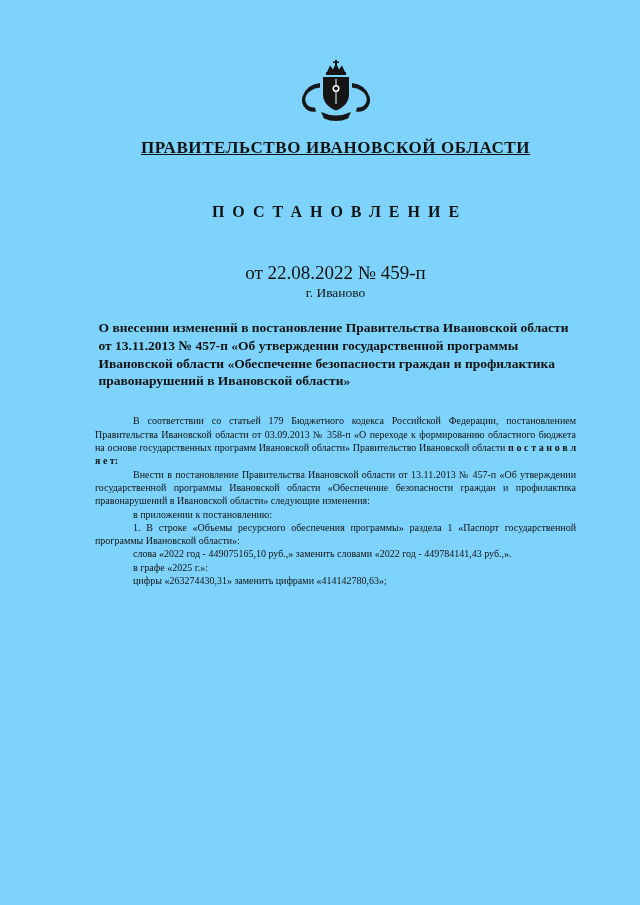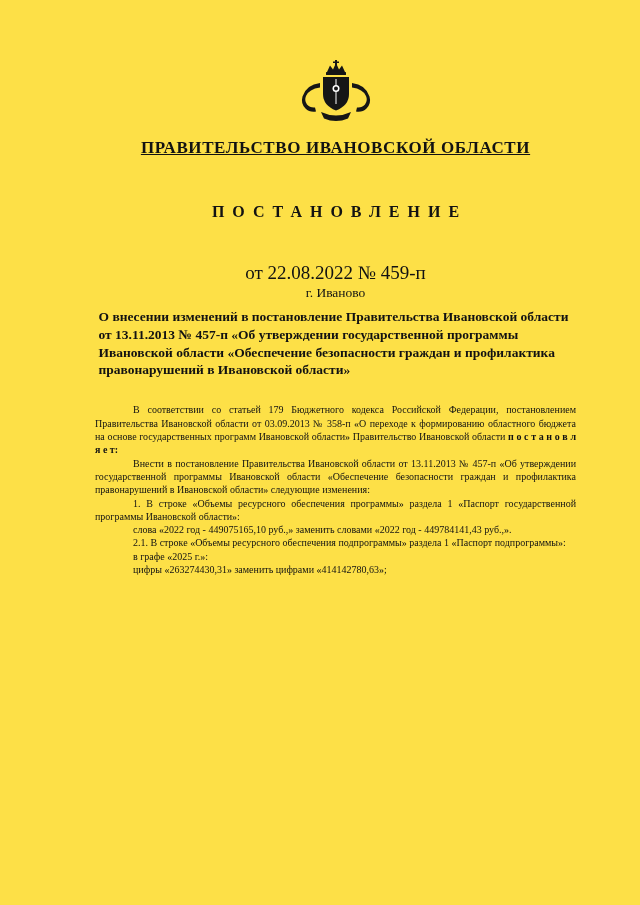--- a/index.html
+++ b/index.html
@@ -1,21 +1,21 @@
 <!DOCTYPE html>
 <html><head>
 <meta charset="utf-8">
 <style>
   * { box-sizing: border-box; }
   html, body { margin: 0; padding: 0; background: #ffffff; }
   .page {
     width: 640px;
     height: 905px;
     margin: 0 auto;
-    background: #fde047;
+    background: #7dd3fc;
     color: #121212;
     font-family: "Liberation Serif", "DejaVu Serif", serif;
     padding: 60px 64px 28px 95px;
     overflow: hidden;
   }
   .doc-header { text-align: center; }
   .emblem { display: flex; justify-content: center; margin-bottom: 14px; }
   .org-title {
     font-size: 17px;
     font-weight: bold;
@@ -26,21 +26,21 @@
   }
   .doc-type {
     font-size: 16px;
     font-weight: bold;
     letter-spacing: 8px;
     margin-bottom: 40px;
     padding-left: 8px; 
     margin-top: 45px;
   }
   .date-line { font-size: 19px; line-height: 1.25; }
-  .city-line { font-size: 13.5px; line-height: 1.25; margin-bottom: 6px; text-align: center; }
+  .city-line { font-size: 13.5px; line-height: 1.25; margin-bottom: 17px; text-align: center; }
   .doc-title {
     font-size: 13.5px;
     font-weight: bold;
     line-height: 1.33;
     max-width: 474px;
     margin: 0 auto 24px;
   }
   .doc-body { font-size: 10px; line-height: 1.33; }
   .para {
     margin: 0;
@@ -93,27 +93,27 @@
   </header>
 
   <div class="doc-title">О внесении изменений в постановление Правительства Ивановской области от 13.11.2013 № 457-п «Об утверждении государственной программы Ивановской области «Обеспечение безопасности граждан и профилактика правонарушений в Ивановской области»</div>
 
   <main class="doc-body">
 
     <p class="para"><span>В соответствии со статьей 179 Бюджетного кодекса Российской Федерации, постановлением Правительства Ивановской области от 03.09.2013 № 358-п «О переходе к формированию областного бюджета на основе государственных программ Ивановской области» Правительство Ивановской области </span><span class="bold-spaced">п о с т а н о в л я е т:</span></p>
 
     <p class="para">Внести в постановление Правительства Ивановской области от 13.11.2013 № 457-п «Об утверждении государственной программы Ивановской области «Обеспечение безопасности граждан и профилактика правонарушений в Ивановской области» следующие изменения:</p>
 
+    <p class="para">в приложении к постановлению:</p>
 
     <p class="para">1. В строке «Объемы ресурсного обеспечения программы» раздела 1 «Паспорт государственной программы Ивановской области»:</p>
 
     <p class="para">слова «2022 год - 449075165,10 руб.,» заменить словами «2022 год - 449784141,43 руб.,».</p>
 
 
-    <p class="para">2.1. В строке «Объемы ресурсного обеспечения подпрограммы» раздела 1 «Паспорт подпрограммы»:</p>
 
 
 
     <p class="para">в графе «2025 г.»:</p>
 
     <p class="para">цифры «263274430,31» заменить цифрами «414142780,63»;</p>
 
   </main>
 </div>
 

